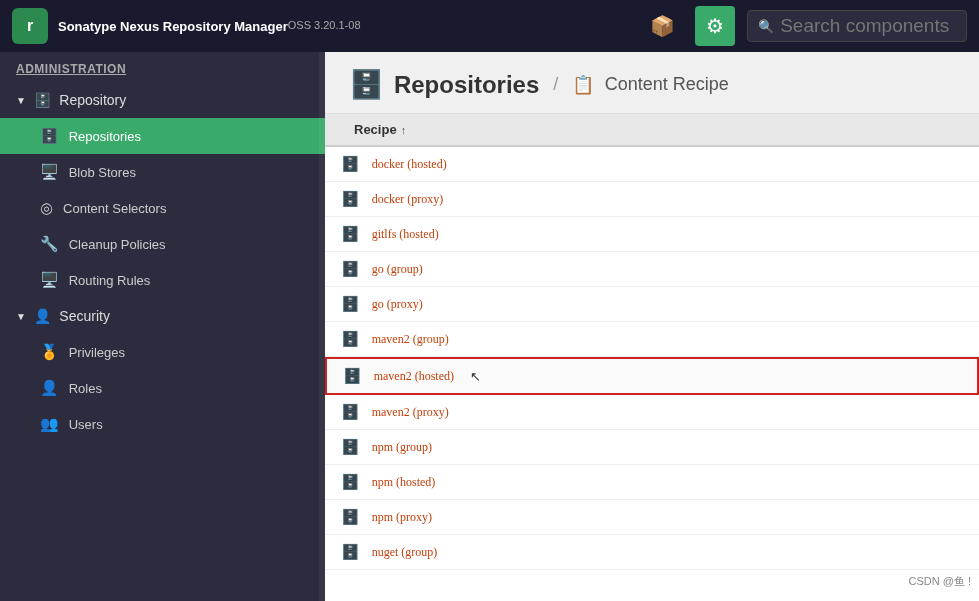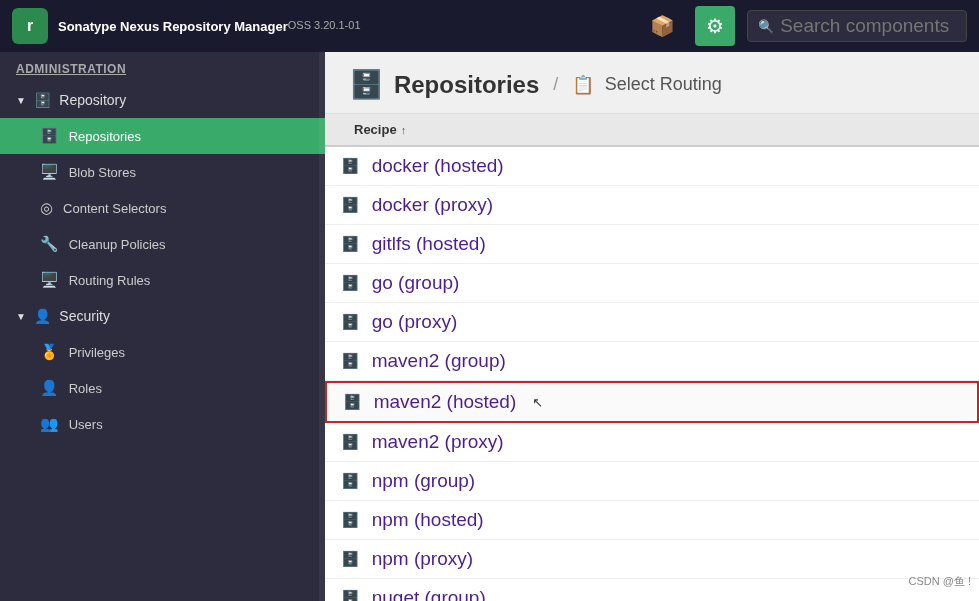--- a/index.html
+++ b/index.html
@@ -160,21 +160,21 @@
       padding: 8px 16px;
       border-bottom: 1px solid #eee;
       cursor: pointer;
       gap: 12px;
     }
     .table-row.highlighted {
       border: 2px solid #cc2222;
       background: #fafafa;
     }
     .row-icon { font-size: 15px; color: #555; }
-    .row-label { font-size: 19px; color: #4c1d95; }
+    .row-label { font-size: 12px; color: #c2410c; font-family: Liberation Serif, serif; }
 
     
     .cursor-indicator {
       margin-left: 4px;
       font-size: 13px;
       color: #333;
     }
 
     
     .watermark {
@@ -187,21 +187,21 @@
     }
   </style>
 </head>
 <body>
 
 <div class="topbar">
   <div class="topbar-logo">
     <div class="logo-icon">r</div>
     <div class="logo-text">
       <span class="logo-title">Sonatype Nexus Repository Manager</span>
-      <span class="logo-sub">OSS 3.20.1-01</span>
+      <span class="logo-sub">OSS 3.20.1-08</span>
     </div>
   </div>
   <div class="topbar-spacer"></div>
   <div class="topbar-icon-btn">📦</div>
   <div class="topbar-icon-btn active">⚙</div>
   <div class="topbar-search">
     <span>🔍</span>
     <input type="text" placeholder="Search components" style="">
   </div>
 </div>
@@ -259,21 +259,21 @@
     <div class="sidebar-scroll-bar"></div>
   </div>
 
   <div class="content">
 
     <div class="page-header">
       <span class="page-header-icon">🗄️</span>
       <span class="page-header-title">Repositories</span>
       <span class="page-header-sep">/</span>
       <span class="page-header-sub-icon">📋</span>
-      <span class="page-header-sub">Select Routing</span>
+      <span class="page-header-sub">Content Recipe</span>
     </div>
 
     <div class="table-container">
       <div class="table-header-row">
         <div class="table-col-recipe">
           <span>Recipe</span>
           <span class="sort-arrow">↑</span>
         </div>
       </div>
 

